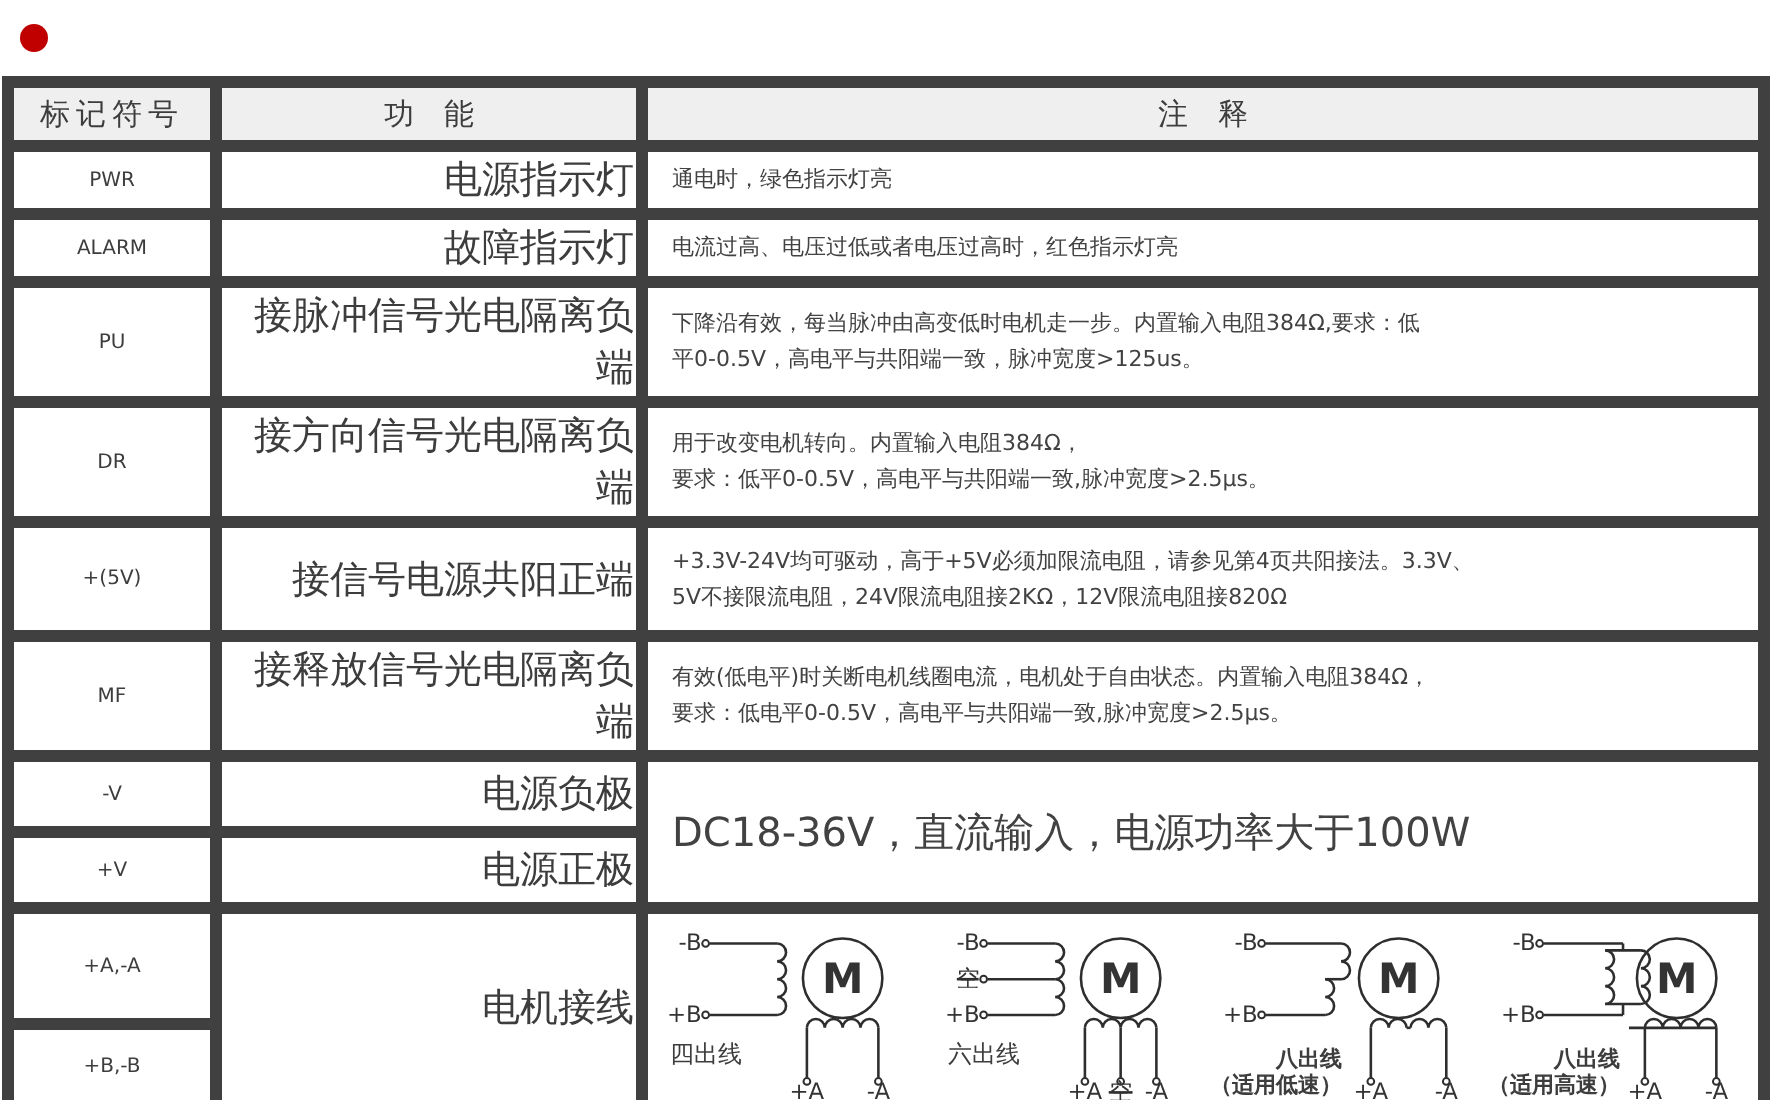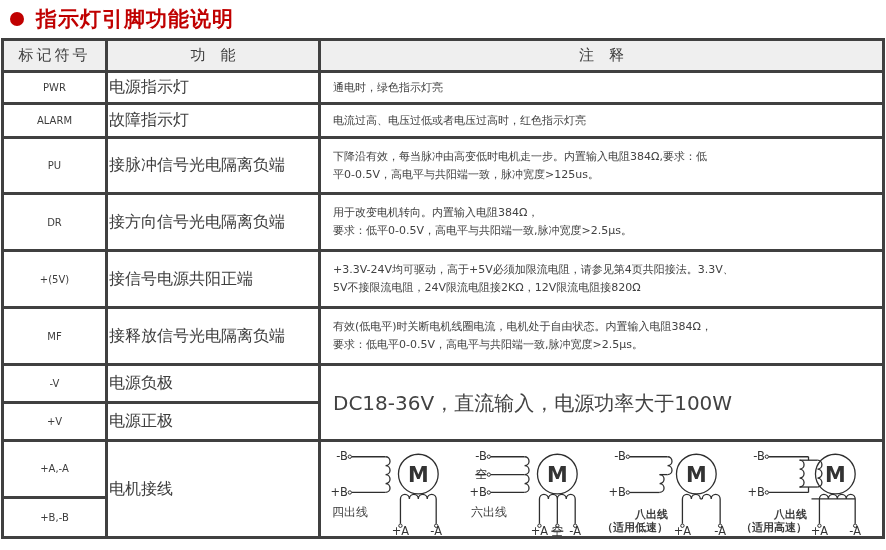--- a/index.html
+++ b/index.html
@@ -9,45 +9,44 @@
     color:#3d3d3d;overflow:hidden;
   }
   .title-row{height:38px;display:flex;align-items:center;padding-left:10px;box-sizing:border-box;}
   .bullet{width:14px;height:14px;border-radius:50%;background:#c00000;flex:0 0 auto;}
   .page-title{font-size:21px;font-weight:bold;color:#c00000;margin:0 0 0 12px;letter-spacing:1px;}
 
   table.pin{
     border-collapse:collapse;table-layout:fixed;width:884px;margin-left:1px;
     border:1px solid #3c3c3c;border-top:2px solid #3c3c3c;border-bottom:2px solid #3c3c3c;
   }
-  table.pin th, table.pin td{border:3px solid #404040;box-sizing:border-box;}
+  table.pin th, table.pin td{border:6px solid #404040;box-sizing:border-box;}
   thead th{background:#efefef;font-weight:normal;font-size:15px;color:#3d3d3d;}
   th.sym-h{letter-spacing:3px;}
   td.sym{text-align:center;font-size:10px;}
-  td.func{text-align:left;font-size:16px;}
+  td.func{text-align:right;font-size:19px;}
   td.note{font-size:11px;line-height:1.6;padding:3px 8px 3px 12px;white-space:pre-line;vertical-align:middle;color:#424242;}
   td.power-note{font-size:20px;padding-left:12px;}
 
   td.diag-cell{padding:0;vertical-align:middle;}
   .diagrams{display:flex;align-items:center;padding-left:3px;}
   .diagram{position:relative;width:139px;height:94px;flex:0 0 auto;}
   .diagram svg{position:absolute;left:0;top:0;width:100%;height:100%;}
   .diagram svg path, .diagram svg circle, .diagram svg line{fill:none;stroke:#2e2e2e;stroke-width:1.3;}
   .diagram svg circle.term{fill:#ffffff;stroke-width:1;}
   .diagram svg text{fill:#333333;font-size:11.5px;font-family:"DejaVu Sans","Liberation Sans",sans-serif;stroke:none;}
   .diagram svg text.mlabel{font-size:21px;font-weight:600;}
   .caption{position:absolute;left:8px;bottom:16px;font-size:12px;color:#3d3d3d;white-space:pre-line;line-height:1.25;}
   .caption.small{left:0;bottom:1px;font-size:11px;text-align:right;font-weight:bold;}
 </style>
 </head>
 <body>
 
 <div class="title-row">
   <span class="bullet"></span>
-  <h1 class="page-title">指示灯引脚功能说明</h1>
 </div>
 
 <table class="pin">
   <colgroup>
       <col style="width:104px">
       <col style="width:213px">
       <col>
     </colgroup>
   <thead>
     <tr style="height:32px">

